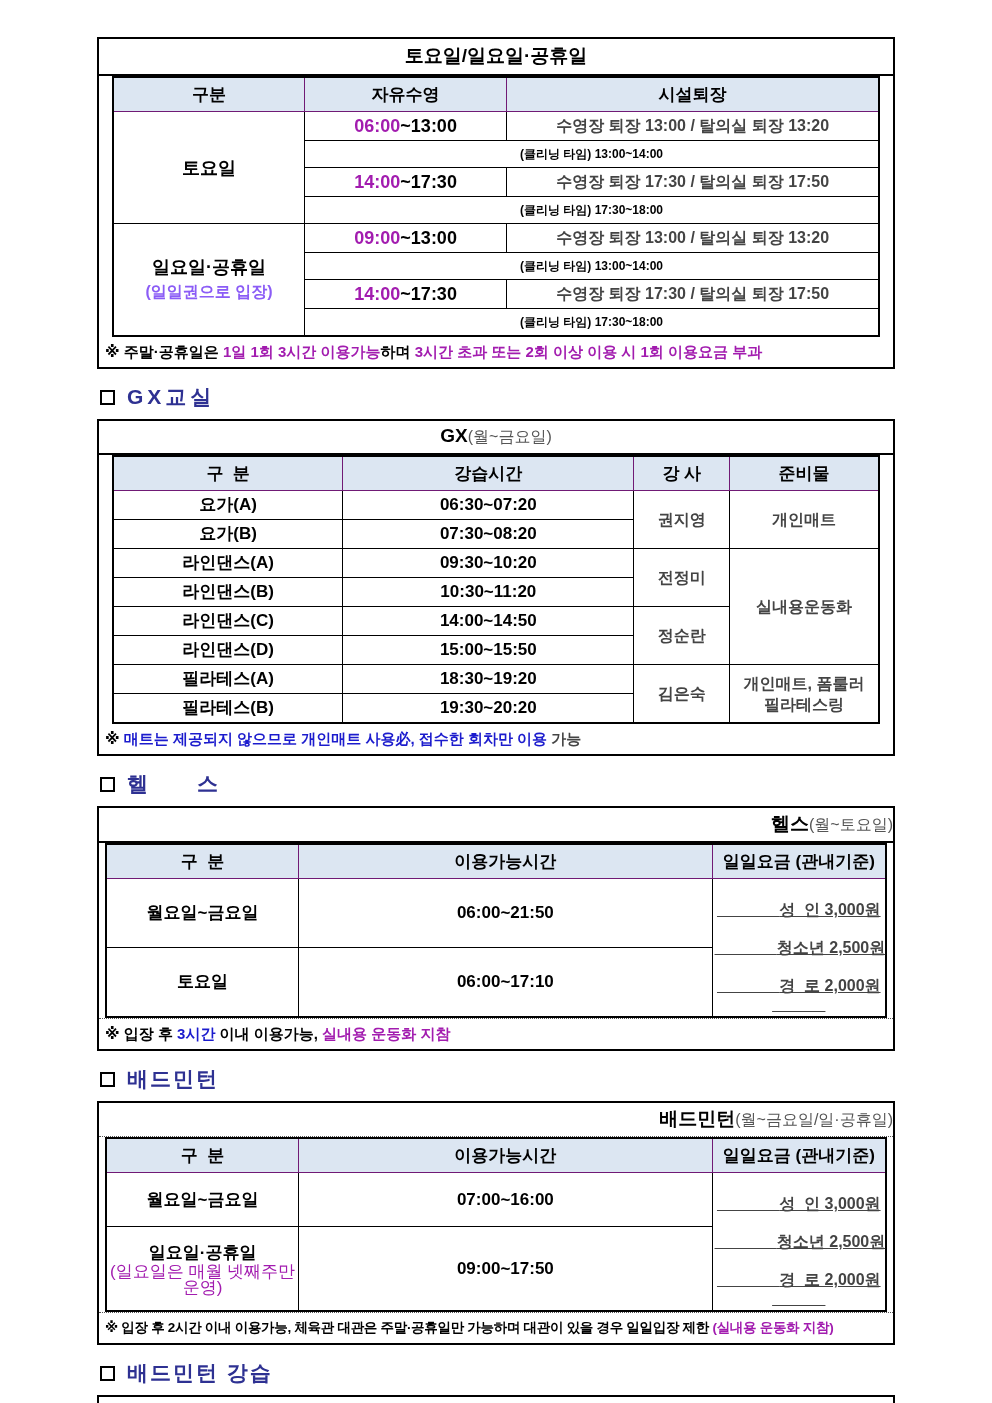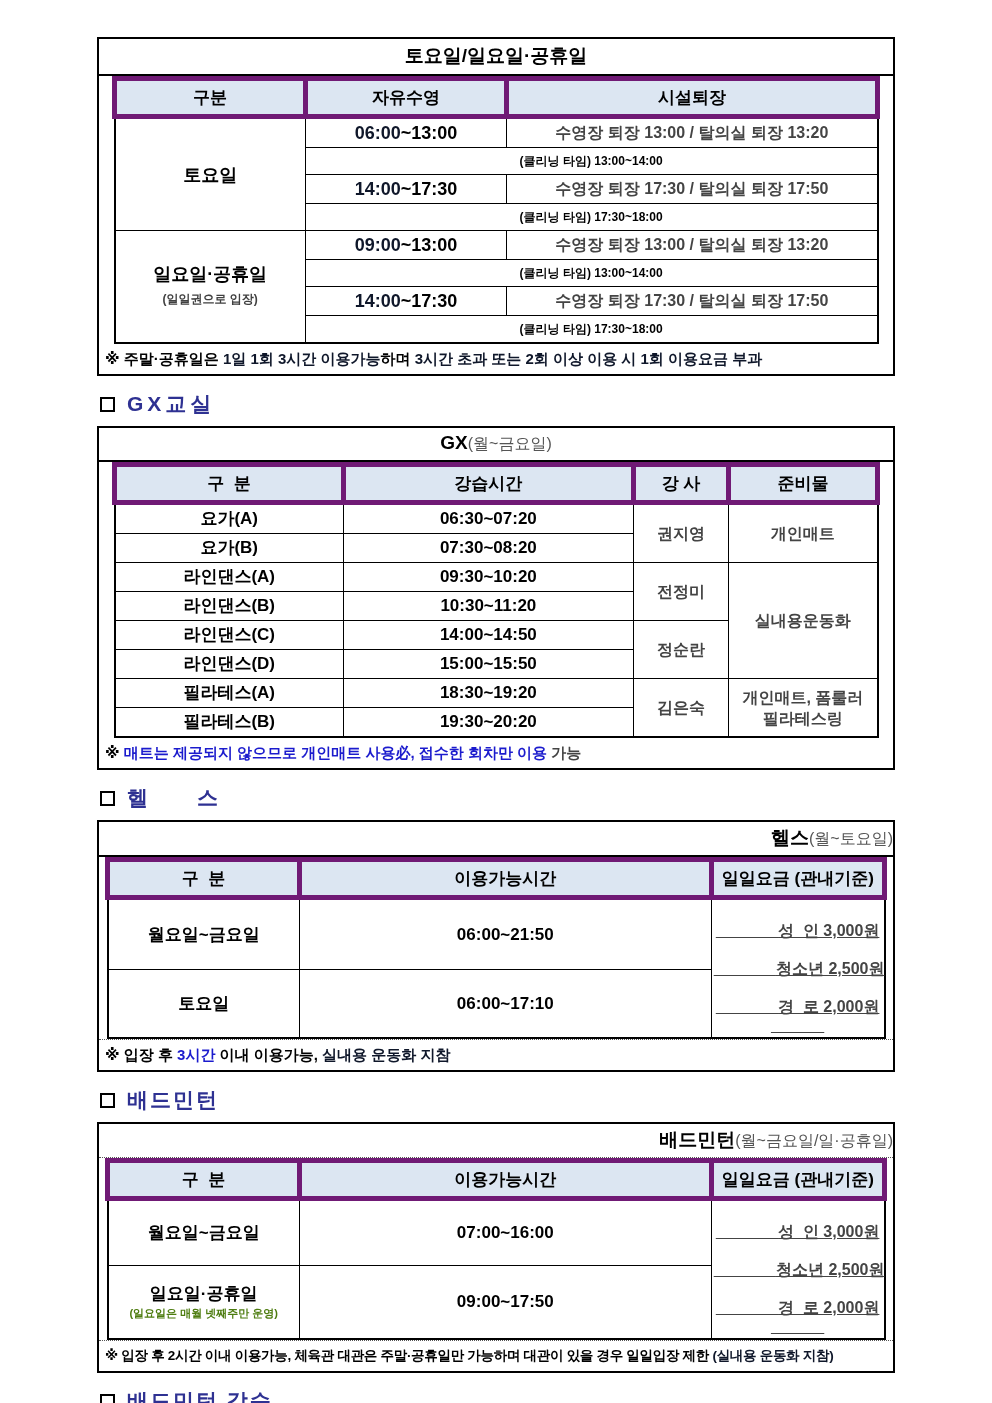--- a/index.html
+++ b/index.html
@@ -11,52 +11,52 @@
   
   .box { border:2px solid #000; background:#fff; }
   .box-title { text-align:center; padding:4px 0 5px 0; font-size:19px; font-weight:bold; color:#000; }
   .box-title .sub { font-weight:normal; color:#555; font-size:16px; }
   .tb-solid { border-bottom:2px solid #000; }
   .tb-dot { border-bottom:1px dotted #555; }
   .inner { padding:0 13px; }
   .inner-sm { padding:0 6px; }
 
   table.tbl { width:100%; border-collapse:collapse; border:2px solid #000; table-layout:fixed; }
-  table.tbl th { background:#dce6f2; border:5px solid #701a75; font-size:17px; font-weight:bold; color:#000; padding:5px 2px; white-space:pre; }
+  table.tbl th { background:#dce6f2; border:1px solid #701a75; font-size:17px; font-weight:bold; color:#000; padding:5px 2px; white-space:pre; }
   table.tbl td { border:1px solid #000; text-align:center; vertical-align:middle; color:#000; }
   tr.dot td { border-top:1px dotted #666; }
 
   
   .t-cat { font-size:17px; font-weight:bold; }
-  .t-cat .sub { display:block; color:#404040; font-size:12px; font-weight:bold; margin-top:1px; }
+  .t-cat .sub { display:block; color:#8b5cf6; font-size:16px; font-weight:bold; margin-top:1px; }
   .t-time td { padding:2px; font-size:18px; font-weight:bold; line-height:24px; }
   .t-time .exit { font-size:16px; color:#444; font-weight:600; }
   .t-clean td { padding:2px; font-size:12px; color:#444; font-weight:600; line-height:22px; }
 
   
   .box-note { padding:5px 6px; font-size:15px; font-weight:bold; line-height:20px; color:#000; }
   .note-dot-top { border-top:1px dotted #555; }
   .c-k { color:#000; }
-  .c-r { color:#0f172a; }
+  .c-r { color:#a21caf; }
   .c-b { color:#1b1bcd; }
   .c-g { color:#444; }
 
   
   .sec-head { display:flex; align-items:center; margin:15px 0 9px 3px; }
   .sq { width:15px; height:15px; border:2px solid #000; margin-right:12px; flex:0 0 auto; }
   .sec-title { color:#2e3192; font-size:21px; font-weight:bold; letter-spacing:2px; white-space:pre; line-height:26px; }
 
   
   .gx-row td { padding:2px; font-size:17px; font-weight:bold; line-height:24px; }
   .gx-row .aux { font-size:16px; color:#444; font-weight:600; line-height:21px; }
 
   
   .hb-row td { padding:5px 2px; font-size:17px; font-weight:bold; line-height:23px; }
   .hb-row .fee { font-size:16px; color:#444; font-weight:600; line-height:19px; white-space:pre; padding:2px;text-decoration:underline; }
-  .bd-sub { display:block; color:#4d7c0f; font-size:11px; font-weight:bold; line-height:16px; }
+  .bd-sub { display:block; color:#a21caf; font-size:17px; font-weight:normal; line-height:16px; }
   .note-sm { font-size:13.5px; letter-spacing:-0.3px; }
 </style>
 </head>
 <body>
 
 <div class="page">
 <div class="content">
 
   <div class="box">
     <div class="box-title tb-solid">토요일/일요일·공휴일</div>

